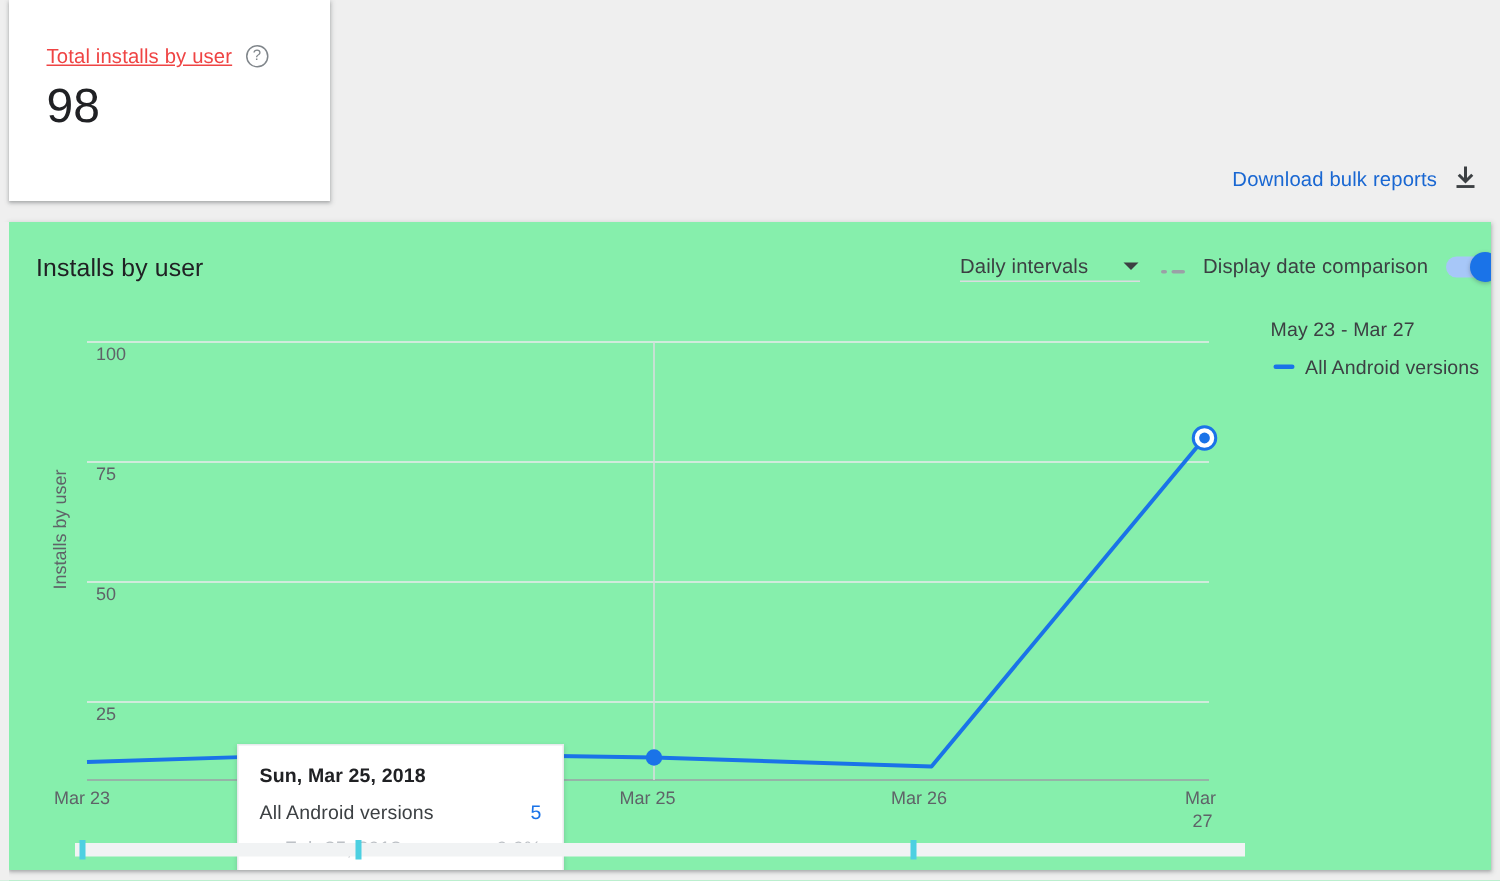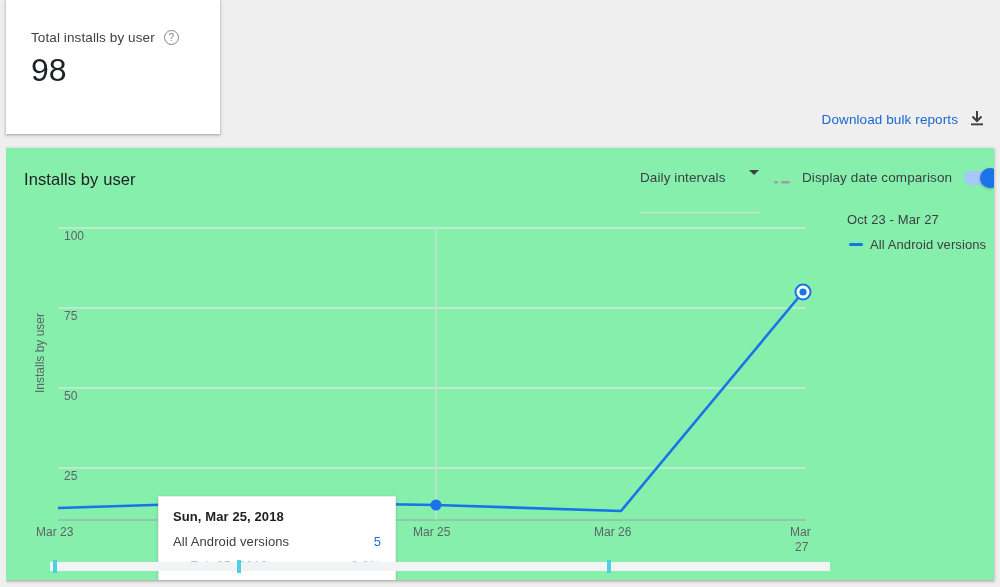--- a/index.html
+++ b/index.html
@@ -30,23 +30,24 @@
   .summary-head {
     position: absolute;
     left: 25px;
     top: 30px;
     display: flex;
     align-items: center;
     gap: 9px;
   }
   .summary-title {
     font-size: 13.5px;
-    color: #404040;
-    letter-spacing: .1px;
-    white-space: nowrap;
+    color: #ef4444;
+    letter-spacing: .1px;
+    white-space: nowrap;
+    text-decoration: underline;
   }
   .help-icon {
     width: 15px;
     height: 15px;
     border: 1.3px solid #80868b;
     border-radius: 50%;
     display: inline-flex;
     align-items: center;
     justify-content: center;
     font-size: 10px;
@@ -110,22 +111,23 @@
     letter-spacing: .1px;
   }
 
   
   .interval-select {
     position: absolute;
     left: 634px;
     top: 22px;
     width: 120px;
     border-bottom: 1px solid #dadce0;
-    padding-bottom: 27px;
-    display: flex;
+    padding-bottom: 2px;
+    display: flex;
+    align-items: center;
     gap: 9px;
     cursor: pointer;
   }
   .interval-label {
     font-size: 13.5px;
     color: #3c4043;
     letter-spacing: .1px;
     white-space: nowrap;
   }
   .caret {
@@ -225,21 +227,21 @@
     font-family: "Liberation Sans", sans-serif;
     font-size: 12px;
     fill: #5f6368;
   }
 
   
   .tooltip {
     position: absolute;
     left: 152px;
     top: 348px;
-    width: 238px;
+    width: 218px;
     background: #ffffff;
     border: 1px solid #e8eaed;
     box-shadow: 0 1px 3px rgba(60,64,67,.22);
     box-sizing: border-box;
     padding: 12px 14px 13px 14px;
   }
   .tt-date {
     font-size: 13px;
     color: #202124;
     font-weight: bold;
@@ -320,21 +322,21 @@
         <rect x="7" y="4" width="9" height="2.4" rx="1.2" fill="#9aa0a6"></rect>
       </svg>
     </span>
     <span class="comparison-label">Display date comparison</span>
     <span class="toggle">
       <span class="knob"></span>
     </span>
   </div>
 
   <div class="legend">
-    <div class="legend-range">Oct 23 - Mar 27</div>
+    <div class="legend-range">May 23 - Mar 27</div>
     <div class="legend-entry">
       <span class="legend-swatch"></span><span>All Android versions</span>
     </div>
   </div>
 
   <svg class="plot-svg" viewBox="0 0 988 432">
 
     <line x1="52" y1="80" x2="800" y2="80" stroke="#e8eaed" stroke-width="1"></line>
     <line x1="52" y1="160" x2="800" y2="160" stroke="#e8eaed" stroke-width="1"></line>
     <line x1="52" y1="240" x2="800" y2="240" stroke="#e8eaed" stroke-width="1"></line>

